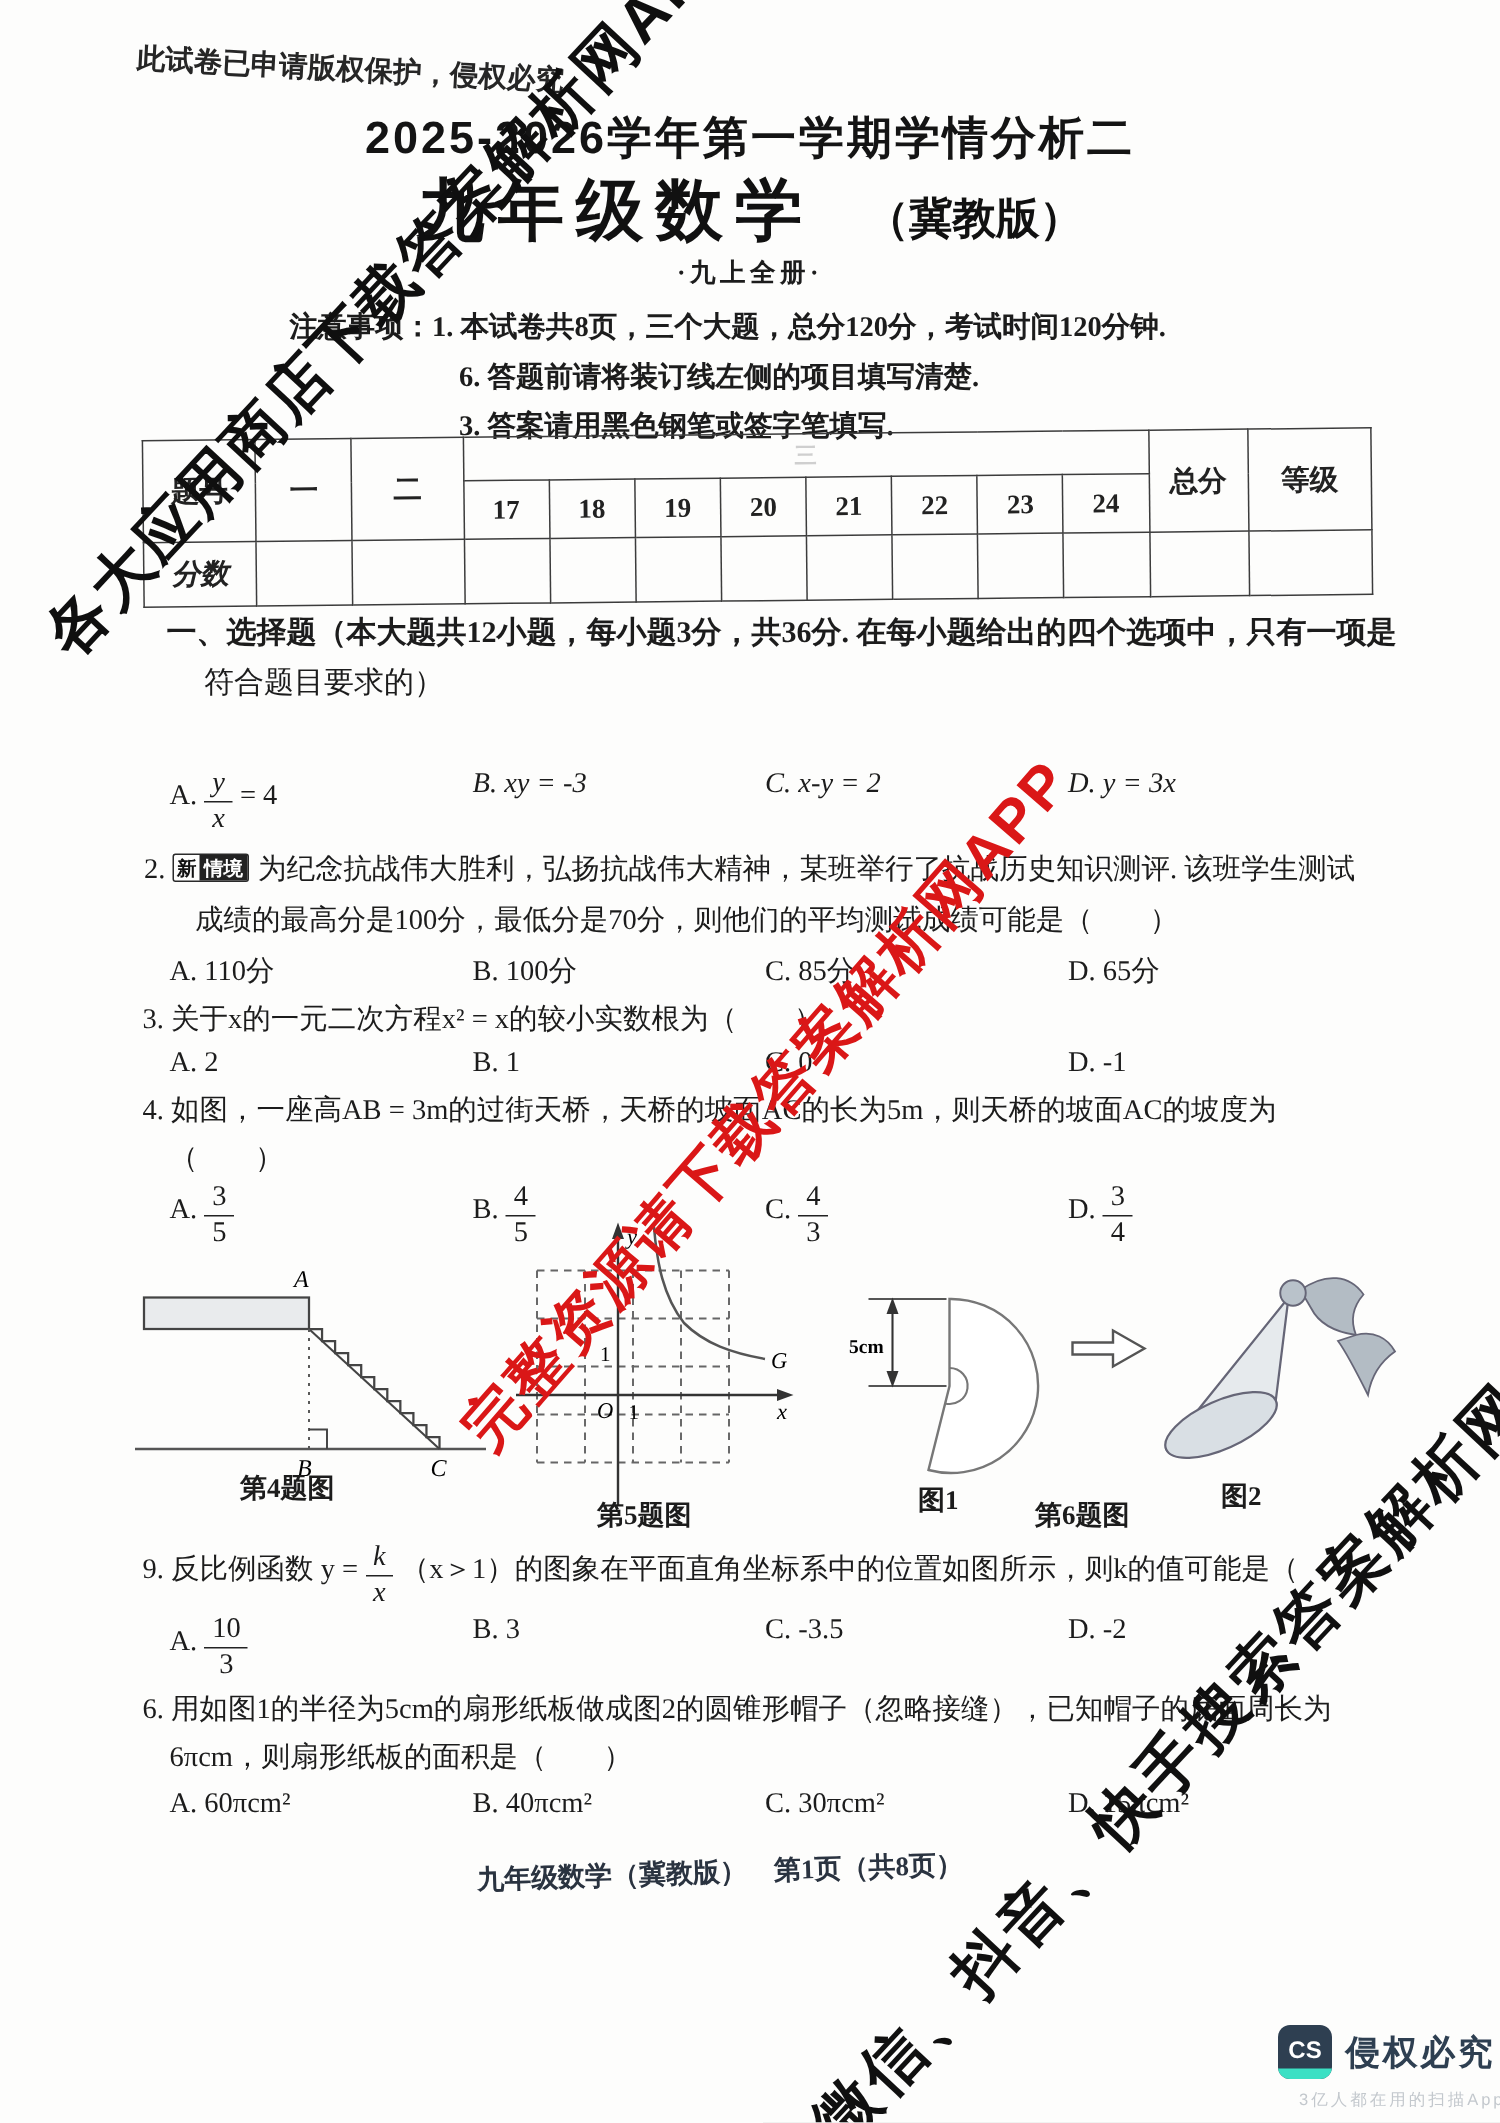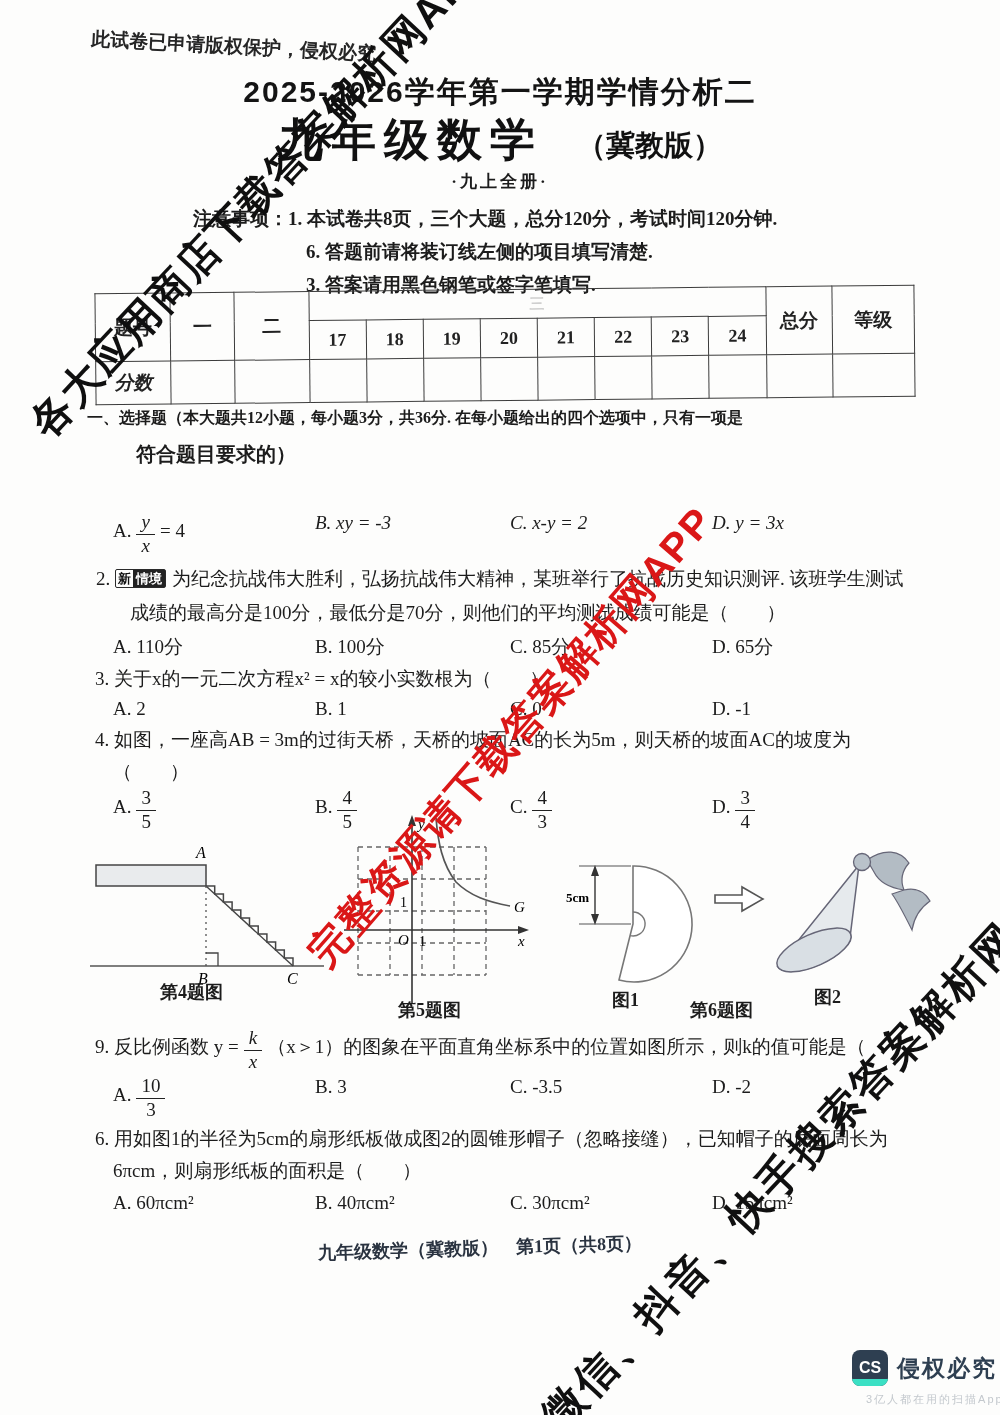--- a/index.html
+++ b/index.html
@@ -22,22 +22,22 @@
   .notice{left:193px;top:202px;font-size:19px;line-height:33px;font-weight:600;}
   .notice .lbl{font-weight:800;}
   .notice .ind{margin-left:113px;}
   
   .score-table{left:95px;top:289px;width:820px;border-collapse:collapse;transform:rotate(-0.6deg);transform-origin:50% 50%;}
   .score-table td{border:1.7px solid #3c3c3c;text-align:center;font-size:19px;font-weight:600;color:#222;padding:0;}
   .score-table .num{font-size:18px;height:38px;}
   .score-table .grp{height:28px;color:#999;opacity:.45;font-size:15px;}
   .score-table .blank{height:42px;font-style:italic;}
   
-  .sec1a{left:87px;top:408px;font-size:16px;font-weight:800;}
-  .sec1b{left:136px;top:441px;font-size:20px;font-weight:700;}
+  .sec1a{left:111px;top:408px;font-size:20px;font-weight:800;}
+  .sec1b{left:136px;top:441px;font-size:20px;font-weight:400;}
   .stem{font-size:19px;font-weight:500;}
   .optrow{left:0;width:1000px;}
   .opt{position:absolute;white-space:nowrap;font-size:19px;font-weight:500;}
   .o1{left:113px;} .o2{left:315px;} .o3{left:510px;} .o4{left:712px;}
   .frac{display:inline-block;vertical-align:-0.75em;text-align:center;line-height:1.08;margin:0 5px;}
   .frac .fn{display:block;padding:0 5px 1px;border-bottom:1.6px solid #222;}
   .frac .fd{display:block;padding-top:1px;}
   .mi{font-style:italic;}
   
   .badge{display:inline-flex;align-items:center;border:1.5px solid #2a2a2a;border-radius:2px;

